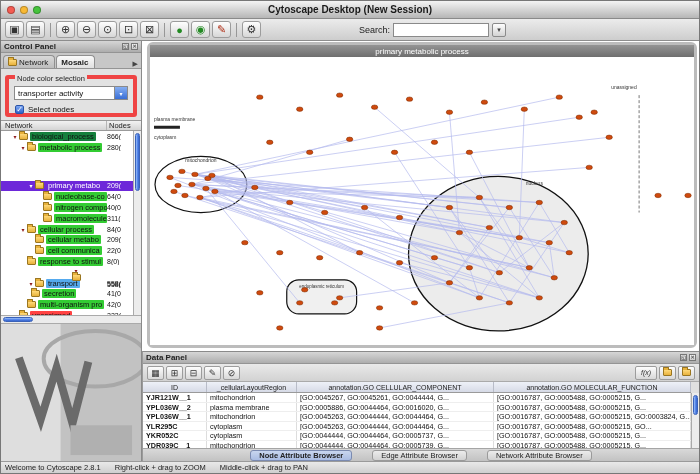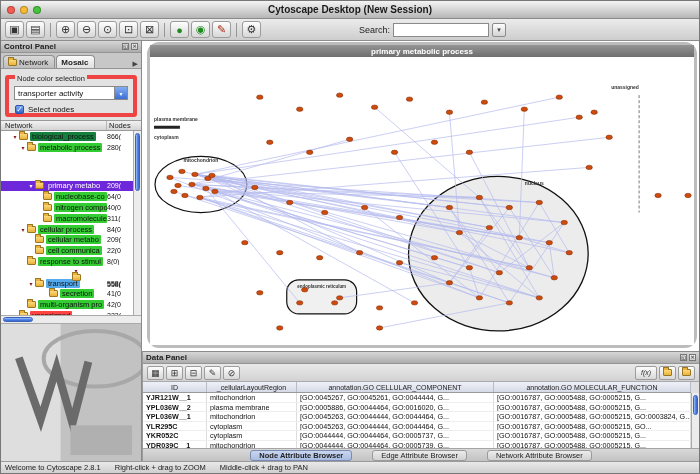--- a/index.html
+++ b/index.html
@@ -84,21 +84,21 @@
     background:linear-gradient(90deg,#9cc0f8,#4a7de8 60%,#3a66c8); border:1px solid #3a62b8; }
   .tree-vscroll { right:0; top:90px; height:184px; }
   .hscroll { position:absolute; left:0; right:0; top:274px; height:9px; background:#ececec; border-top:1px solid #aaa; border-bottom:1px solid #aaa; }
   .hthumb { position:absolute; top:1px; bottom:1px; left:2px; width:30px; border-radius:3px;
     background:linear-gradient(#9cc0f8,#4a7de8 60%,#3a66c8); border:1px solid #3a62b8; }
   .preview { position:absolute; left:0; right:0; top:283px; bottom:0; background:#c2c2c2; overflow:hidden; }
 
   
   .view-area { position:absolute; left:141px; top:40px; right:0; height:310px; background:#fff; }
   .net-window { position:absolute; left:5px; top:1px; right:2px; bottom:3px;
-    border:3px solid #bcbcbc; border-radius:12px; background:#fdba74;font-weight:bold; }
+    border:3px solid #bcbcbc; border-radius:6px; background:#fdba74; }
   .net-title { height:12px; background:linear-gradient(#949494,#6e6e6e);
     color:#fff; font-size:8px; display:flex; align-items:center; justify-content:center; }
   .net-canvas { position:absolute; left:0; right:0; top:12px; bottom:0; background:#fff; }
   .net-canvas svg { width:100%; height:100%; display:block; }
 
   
   .data-panel { position:absolute; left:141px; top:350px; right:0; bottom:12px;
     background:#e0e0e0; border-top:1px solid #8a8a8a; border-left:1px solid #9a9a9a; }
   .dp-toolbar { position:absolute; left:0; right:0; top:12px; height:18px;
     background:linear-gradient(#e9e9e9,#d2d2d2); border-bottom:1px solid #aaa;
@@ -267,21 +267,21 @@
           <span class="folder"></span>
           <span class="tlabel" style="background: rgb(51, 204, 51);">establishment of lo</span>
           <span class="tcount">558(</span>
         </div>
         <div class="trow" style="padding-left: 26px;">
           <span class="tri">▾</span>
           <span class="folder"></span>
           <span class="tlabel" style="background: rgb(85, 170, 238);">transport</span>
           <span class="tcount">558(</span>
         </div>
-        <div class="trow" style="padding-left: 40px;">
+        <div class="trow" style="padding-left: 22px;">
           <span class="tri"></span>
           <span class="folder"></span>
           <span class="tlabel" style="background: rgb(51, 204, 51);">secretion</span>
           <span class="tcount">41(0</span>
         </div>
         <div class="trow" style="padding-left: 18px;">
           <span class="tri"></span>
           <span class="folder"></span>
           <span class="tlabel" style="background: rgb(51, 204, 51);">multi-organism pro</span>
           <span class="tcount">42(0</span>

